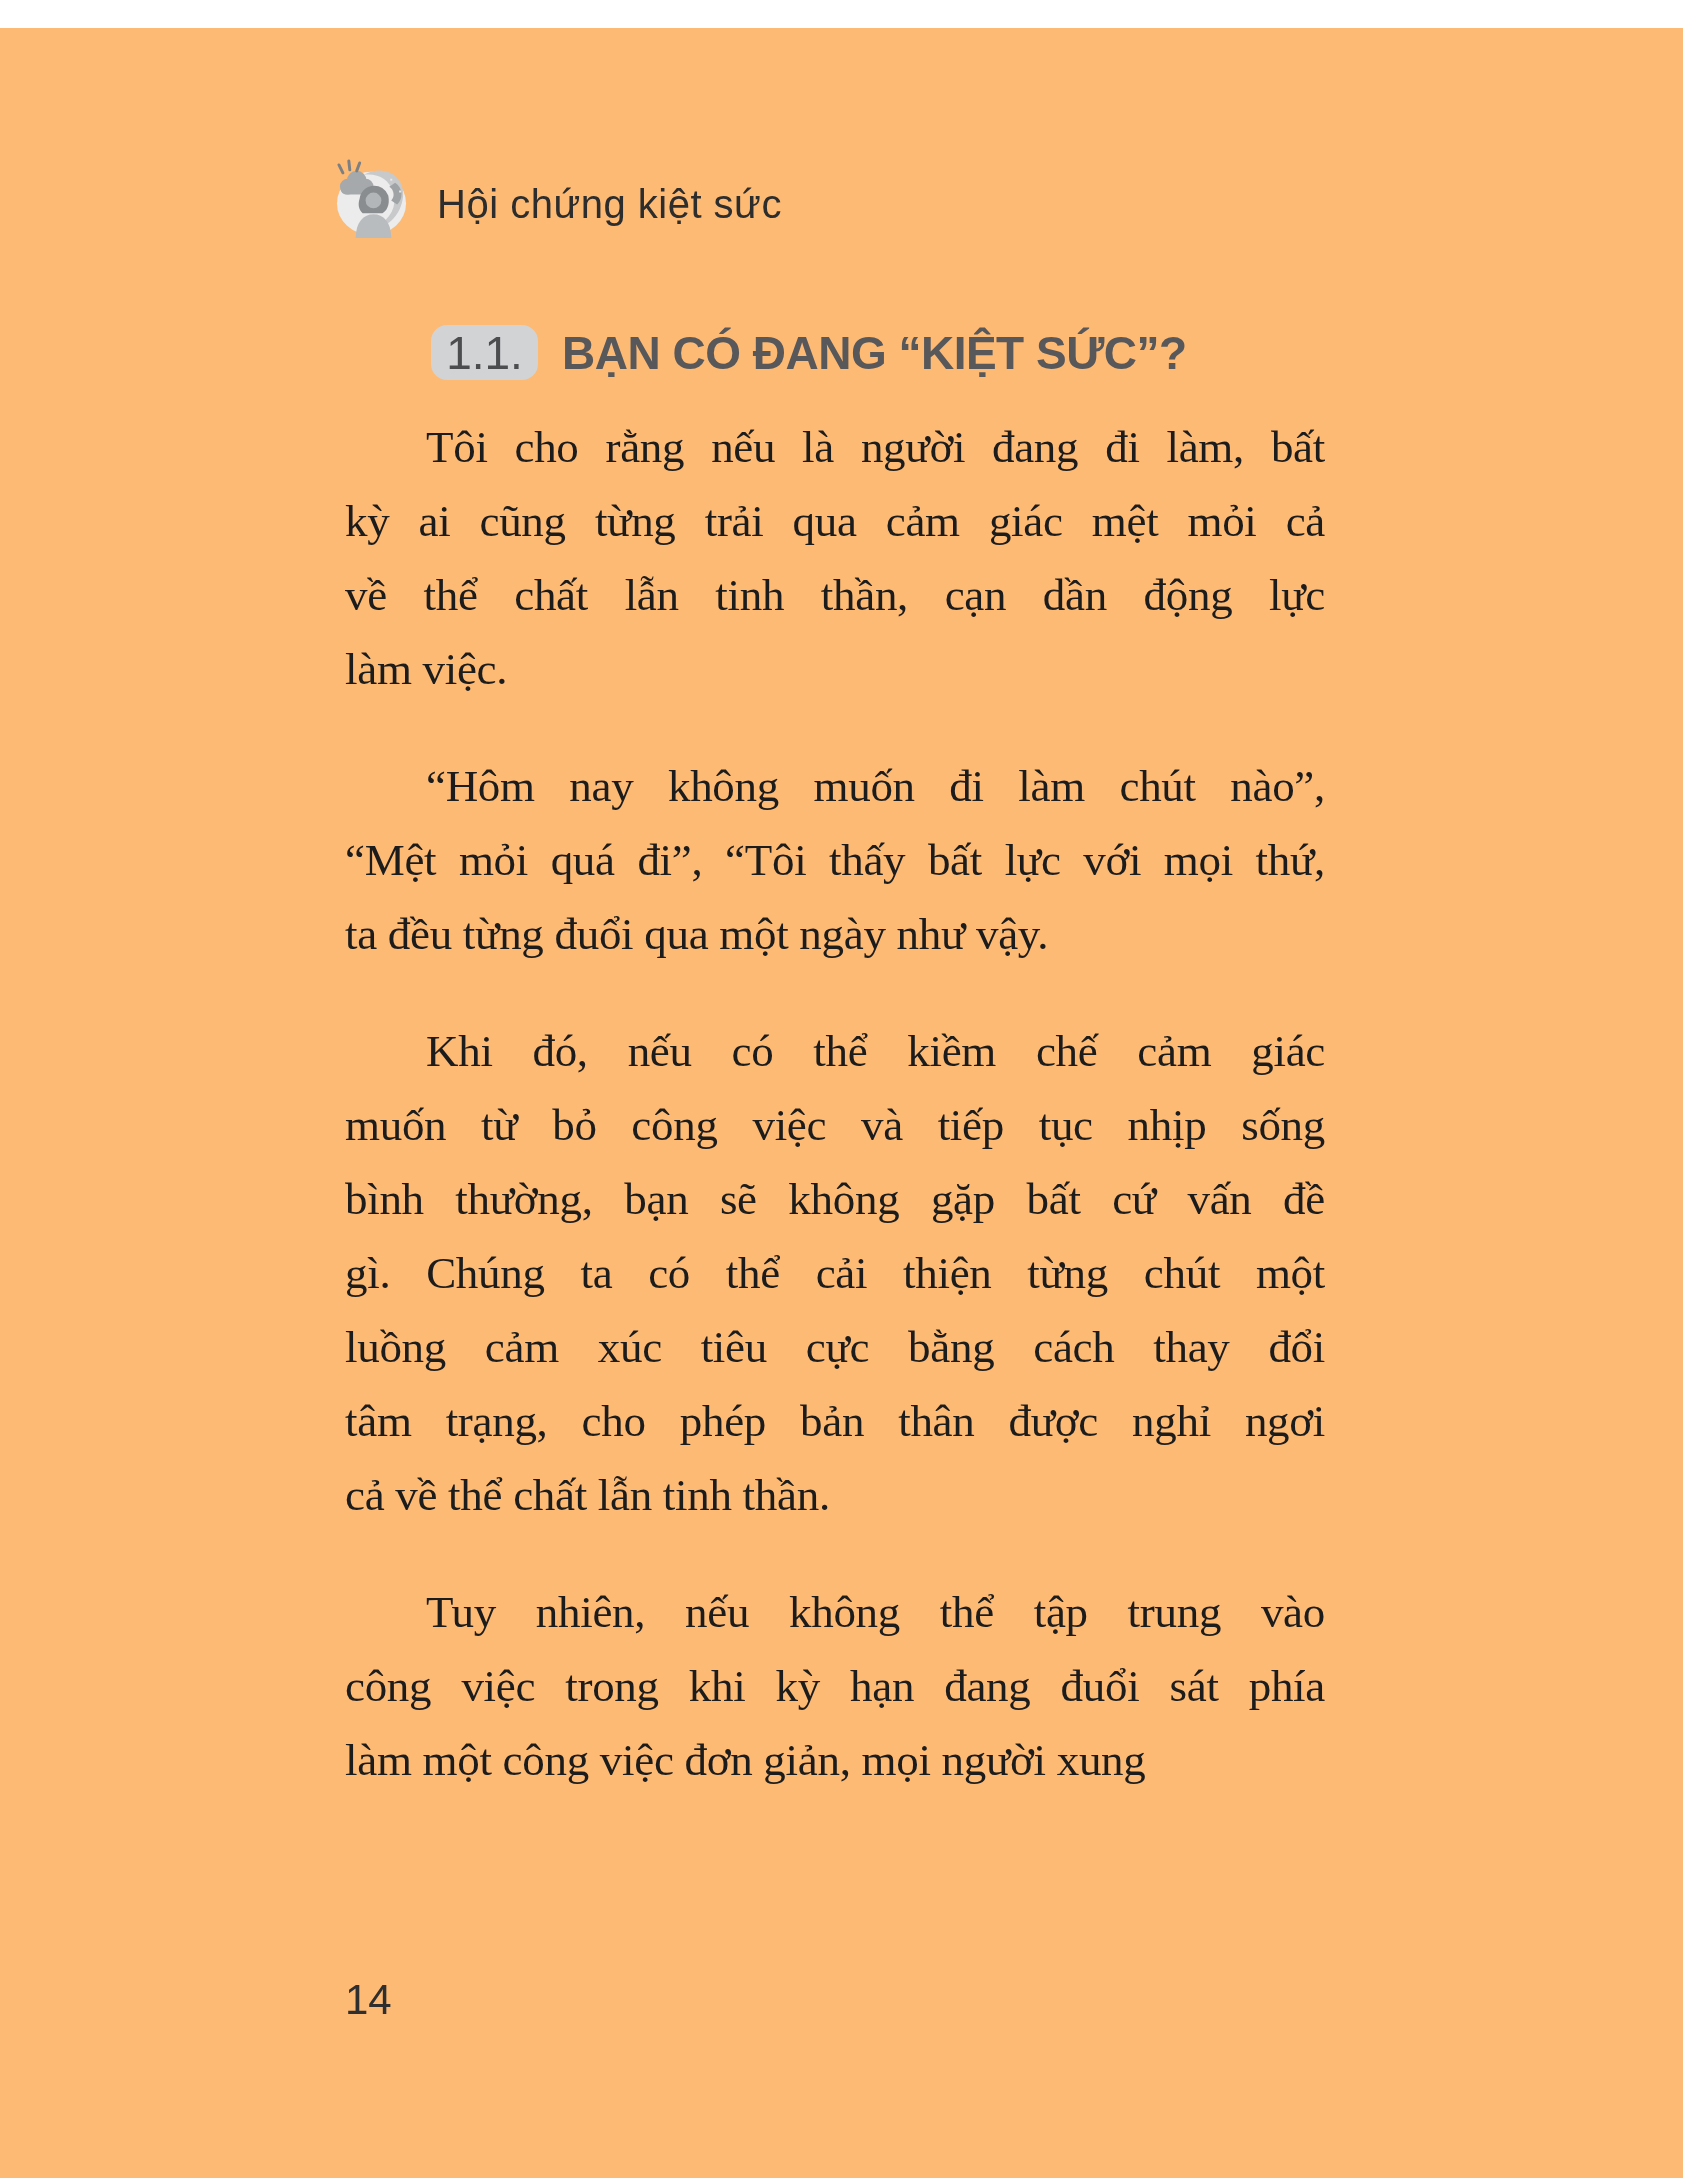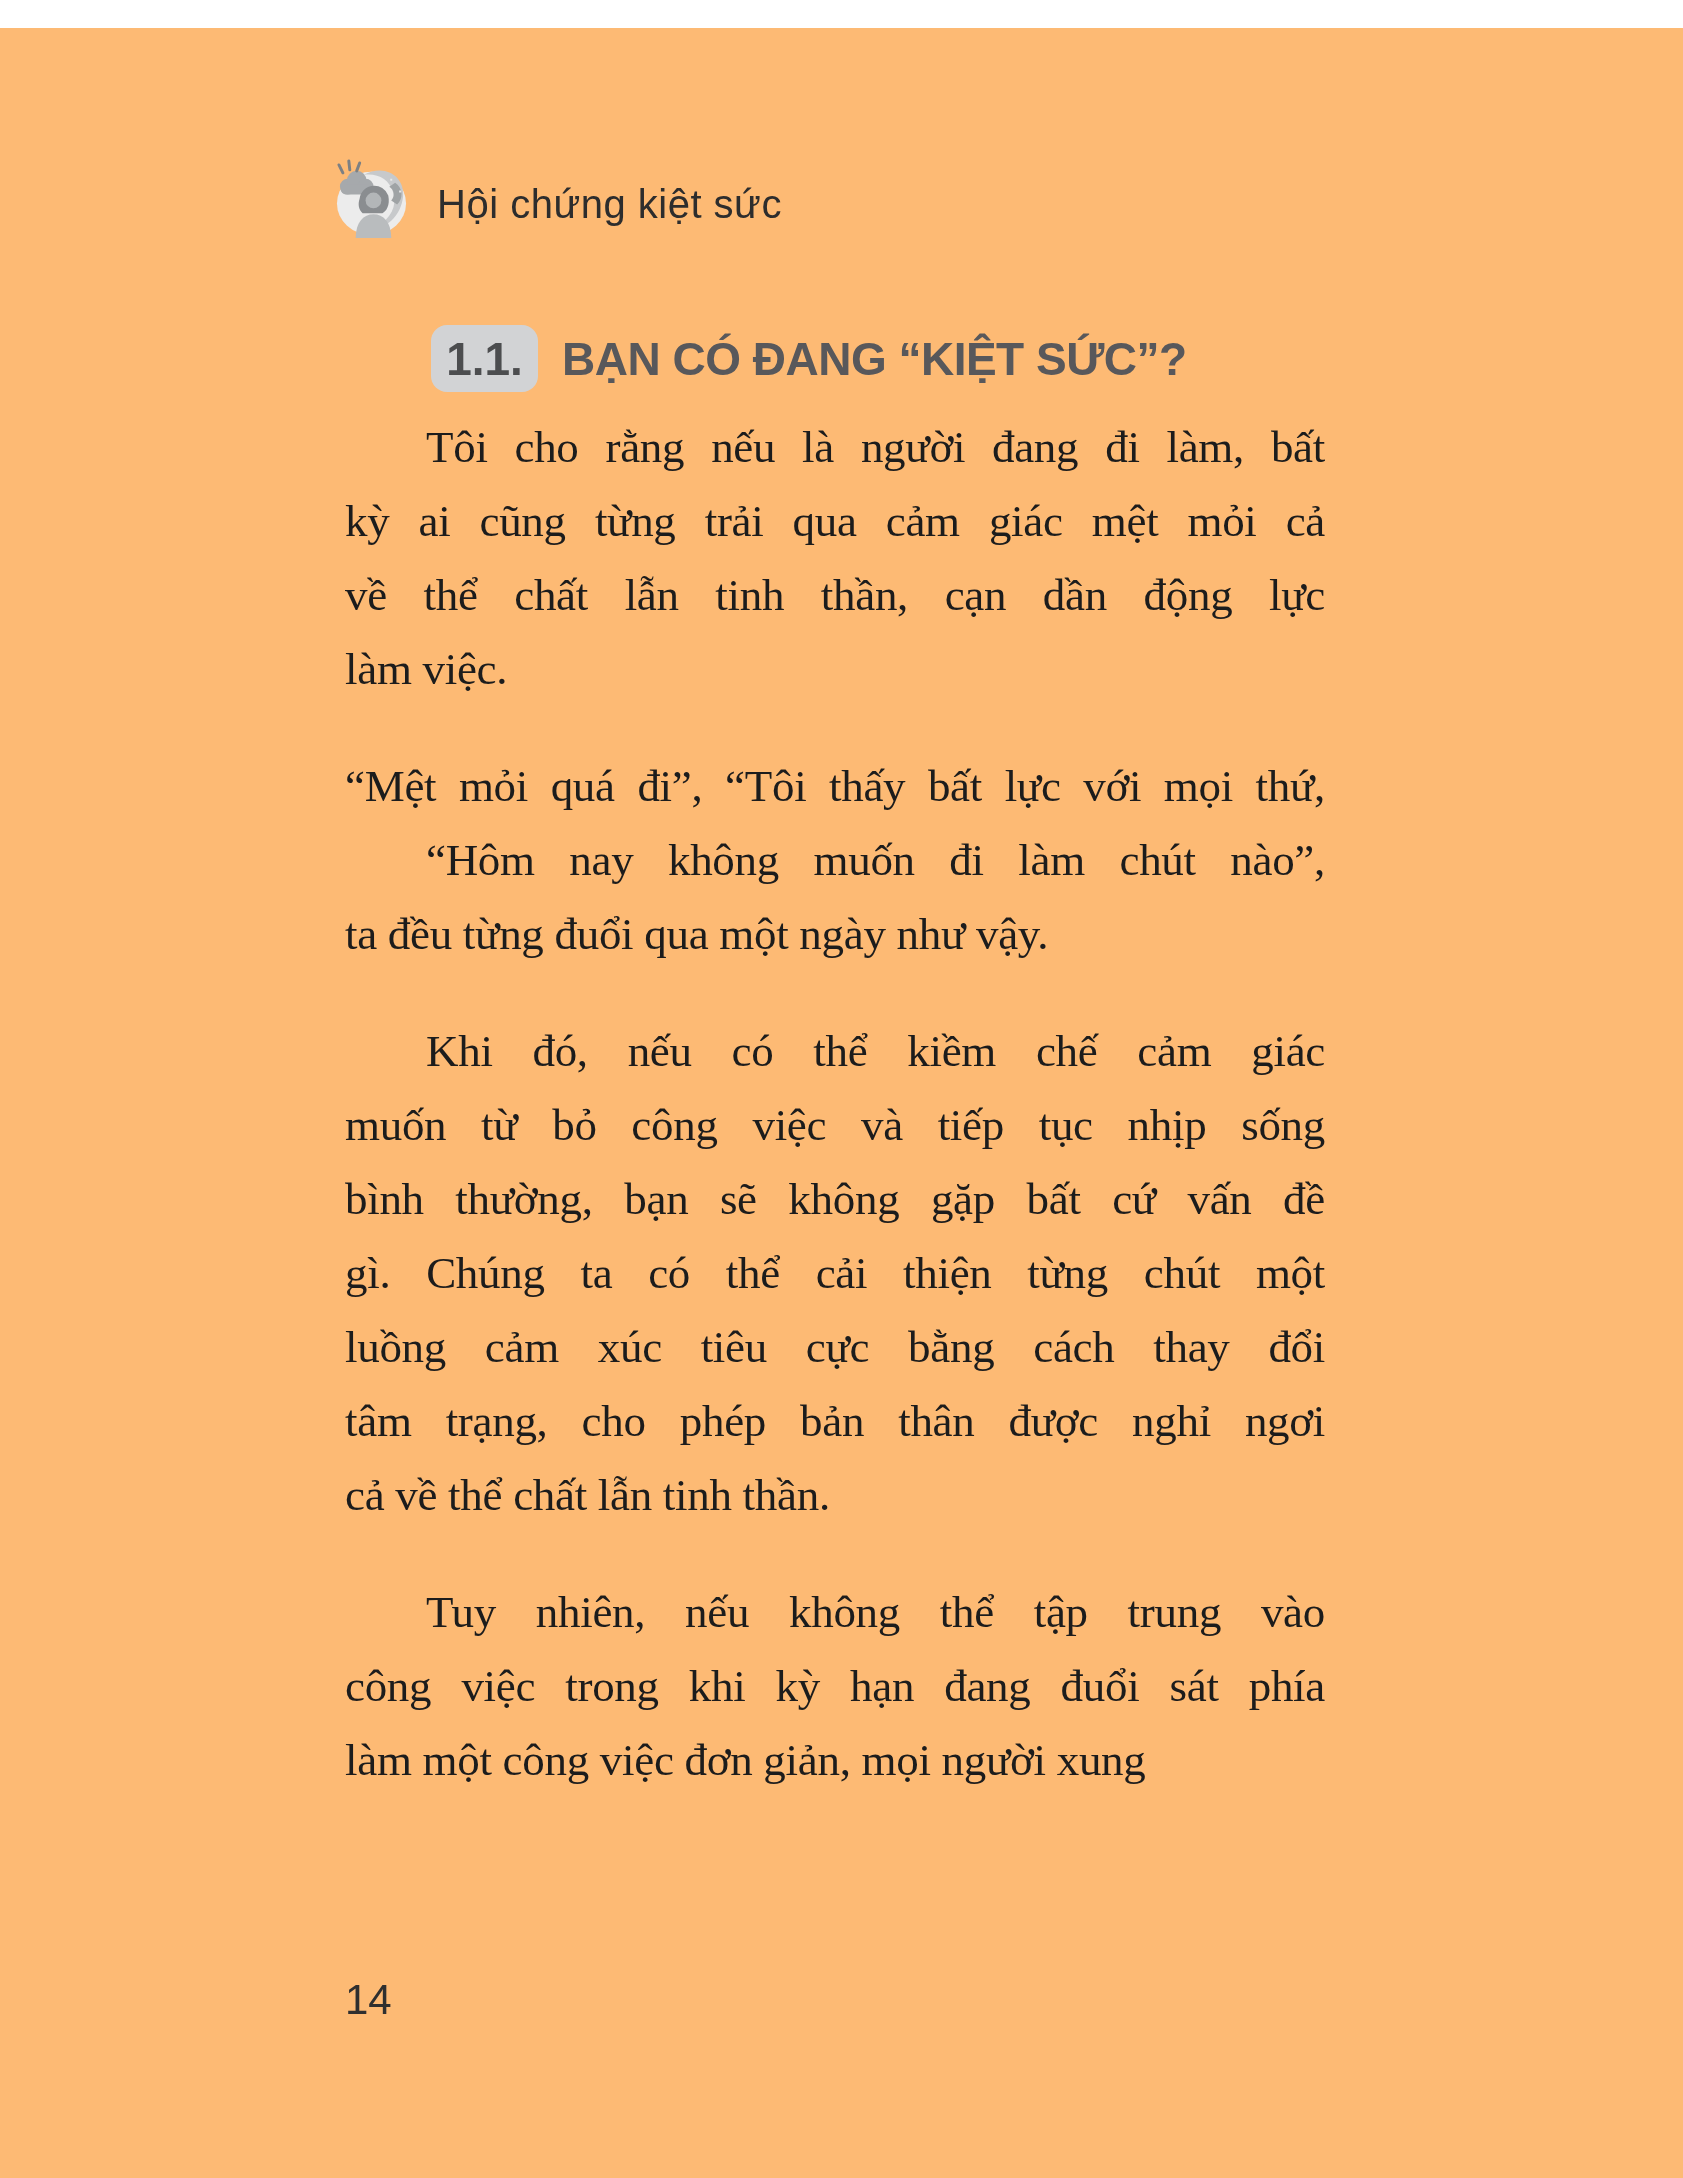--- a/index.html
+++ b/index.html
@@ -39,28 +39,28 @@
   
   .section-heading {
     position: absolute;
     left: 431px;
     top: 297px;
     display: flex;
     align-items: center;
   }
   .section-number-badge {
     width: 107px;
-    height: 67px;
+    height: 55px;
     background: #d2d3d5;
     border-radius: 16px;
     display: flex;
     align-items: center;
     justify-content: center;
     font-family: "Liberation Sans", sans-serif;
-    font-weight: bold;
+    font-weight: normal;
     font-size: 46px;
     color: #4c4d4f;
     flex: 0 0 auto;
   }
   .section-title {
     margin-left: 24px;
     font-family: "Liberation Sans", sans-serif;
     font-weight: bold;
     font-size: 46px;
     color: #58585b;
@@ -142,22 +142,22 @@
   </div>
 
   <div class="body-text">
       <div class="para">
         <div class="line first">Tôi cho rằng nếu là người đang đi làm, bất</div>
         <div class="line">kỳ ai cũng từng trải qua cảm giác mệt mỏi cả</div>
         <div class="line">về thể chất lẫn tinh thần, cạn dần động lực</div>
         <div class="line last">làm việc.</div>
       </div>
       <div class="para">
+        <div class="line first">“Hôm nay không muốn đi làm chút nào”,</div>
         <div class="line">“Mệt mỏi quá đi”, “Tôi thấy bất lực với mọi thứ,</div>
-        <div class="line first">“Hôm nay không muốn đi làm chút nào”,</div>
         <div class="line last">ta đều từng đuổi qua một ngày như vậy.</div>
       </div>
       <div class="para">
         <div class="line first">Khi đó, nếu có thể kiềm chế cảm giác</div>
         <div class="line">muốn từ bỏ công việc và tiếp tục nhịp sống</div>
         <div class="line">bình thường, bạn sẽ không gặp bất cứ vấn đề</div>
         <div class="line">gì. Chúng ta có thể cải thiện từng chút một</div>
         <div class="line">luồng cảm xúc tiêu cực bằng cách thay đổi</div>
         <div class="line">tâm trạng, cho phép bản thân được nghỉ ngơi</div>
         <div class="line last">cả về thể chất lẫn tinh thần.</div>

